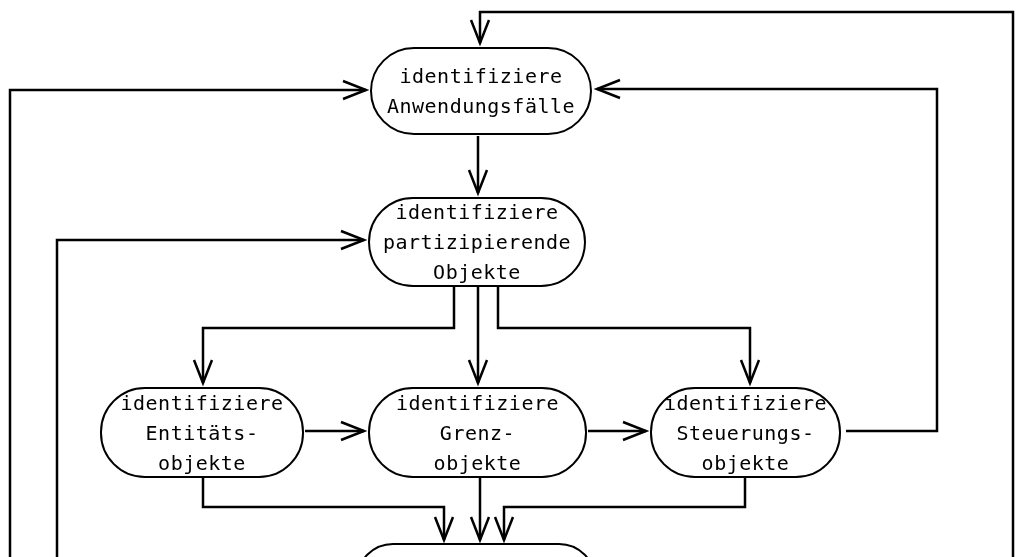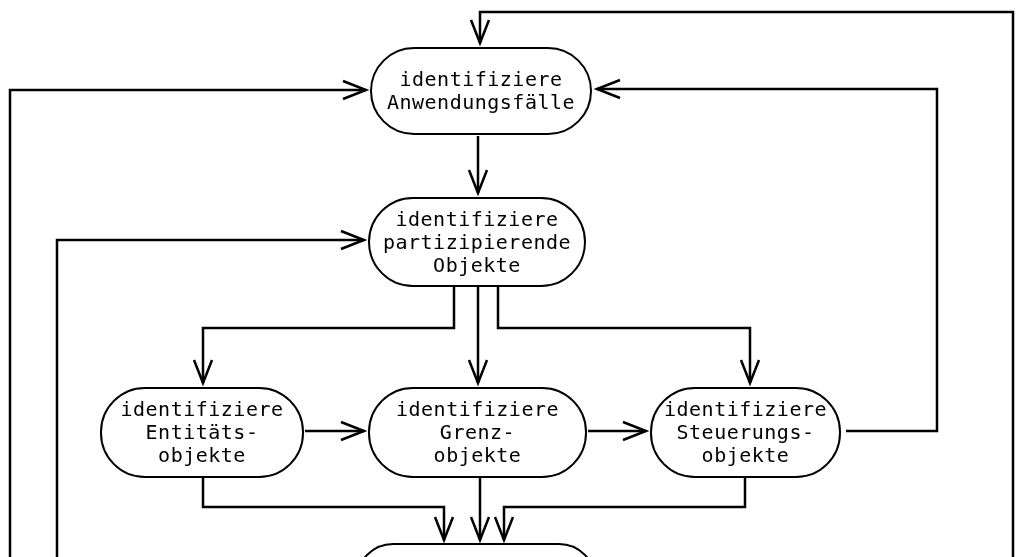--- a/index.html
+++ b/index.html
@@ -38,21 +38,21 @@
     background: var(--bg, #ffffff);
     border: 2.5px solid var(--line, #000000);
     display: flex;
     align-items: center;
     justify-content: center;
     text-align: center;
     white-space: pre-line;
     color: var(--line, #000000);
     font-family: "DejaVu Sans Mono", "Liberation Mono", monospace;
     font-size: 20px;
-    line-height: 23px;
+    line-height: 30px;
     letter-spacing: 0.5px;
   }
 </style>
 </head>
 <body>
 
 <div class="stage">
 
   <svg class="edges" viewBox="0 0 1024 557" xmlns="http://www.w3.org/2000/svg">
     <defs>

